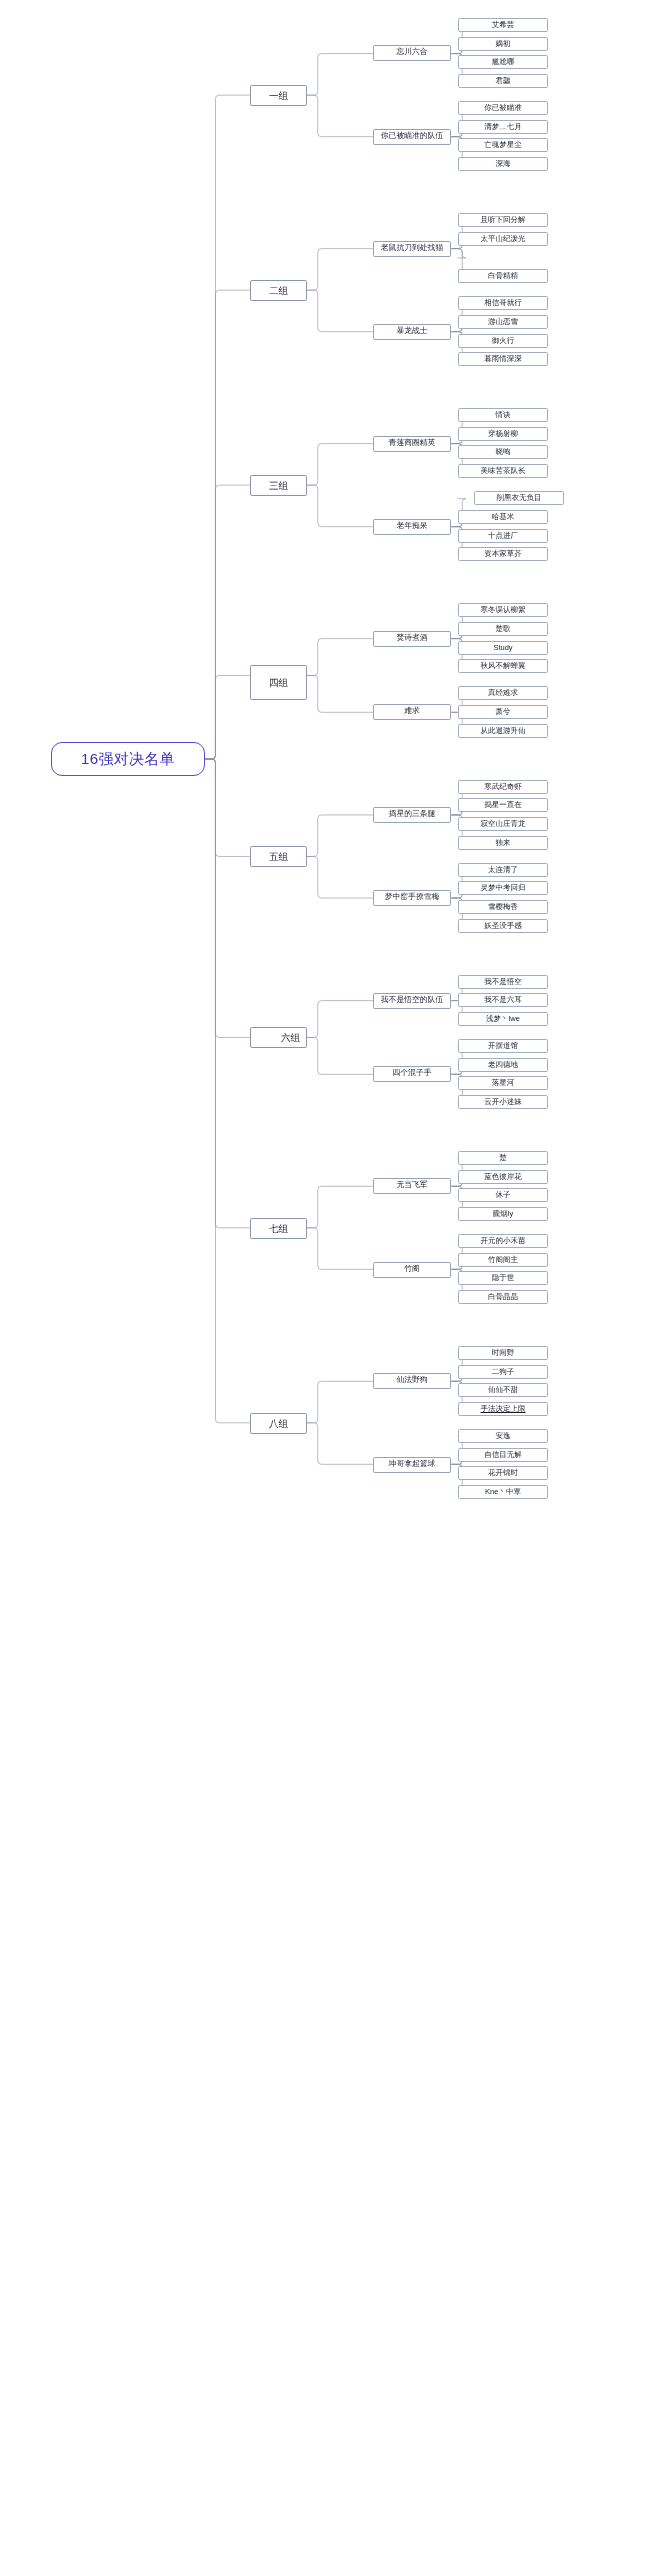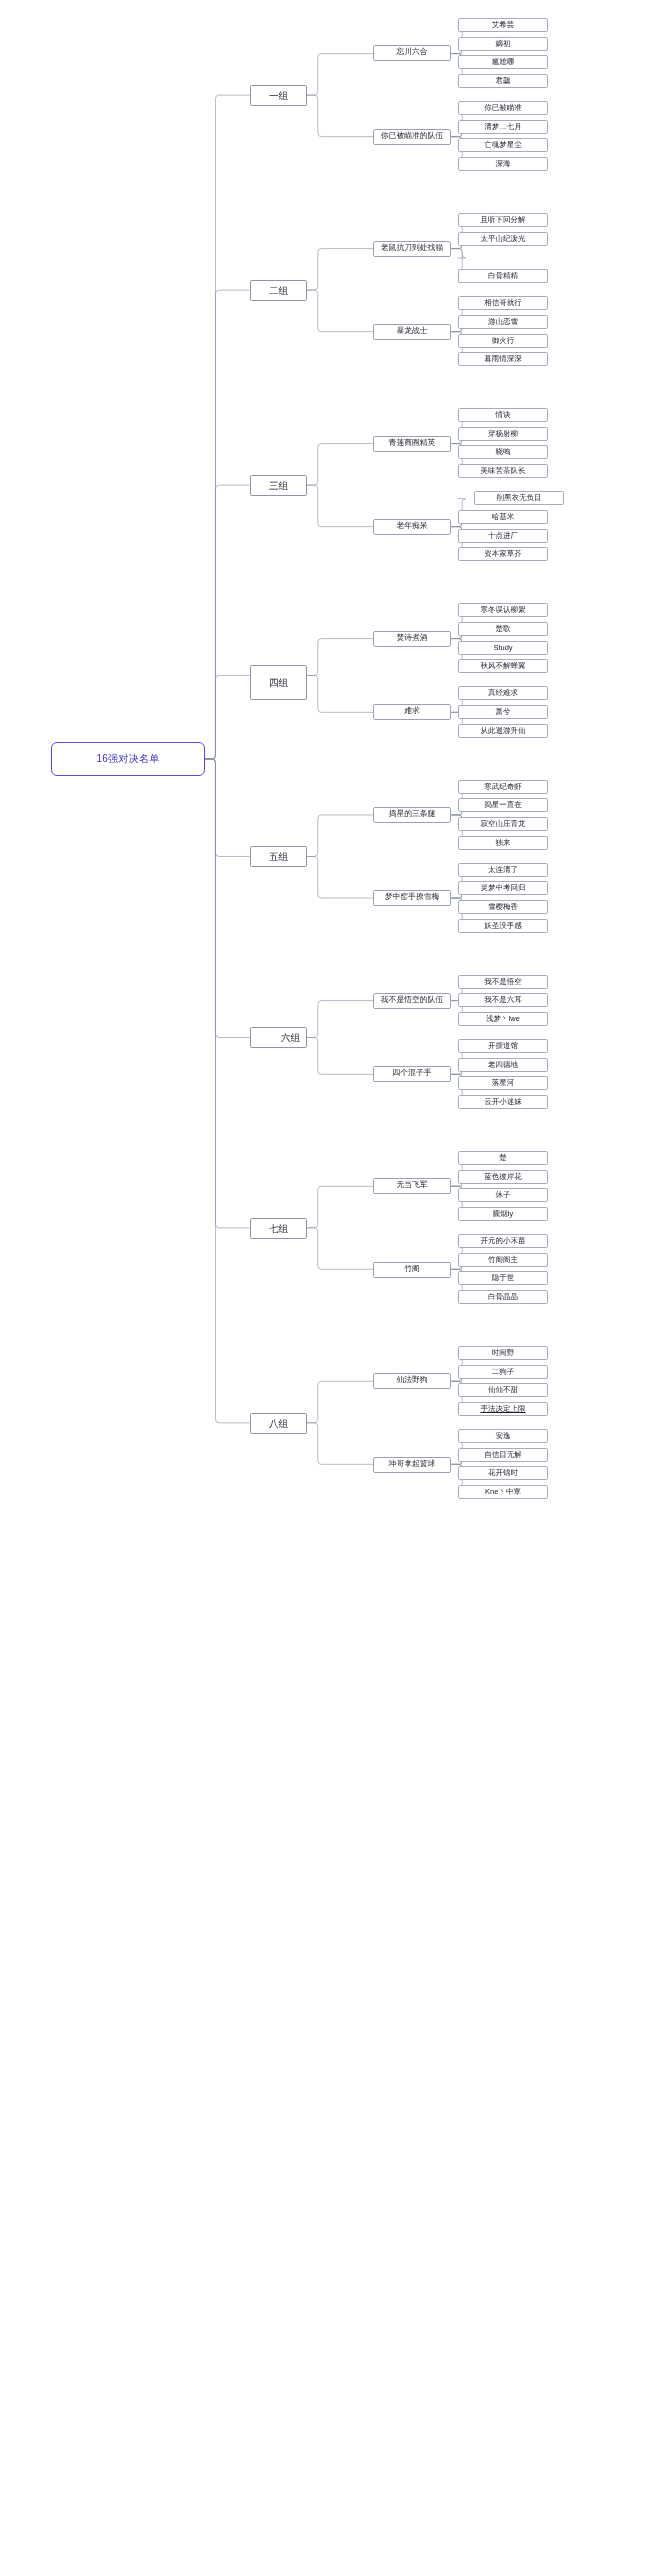--- a/index.html
+++ b/index.html
@@ -30,23 +30,23 @@
     color: #1b1b2a;
     display: flex;
     align-items: center;
     justify-content: center;
     text-align: center;
     line-height: 1.15;
     white-space: nowrap;
   }
   .root {
     border: 0.6px solid #5b4ad6;
-    border-radius: 6px;
+    border-radius: 11px;
     color: #3b2fbf;
-    font-size: 10px;
+    font-size: 15px;
     letter-spacing: 0.3px;
     padding: 12px 6px;
   }
   .group {
     font-size: 9.6px;
     border-color: #8d93a8;
   }
   .team {
     font-size: 7.8px;
     border-color: #9aa0b5;

